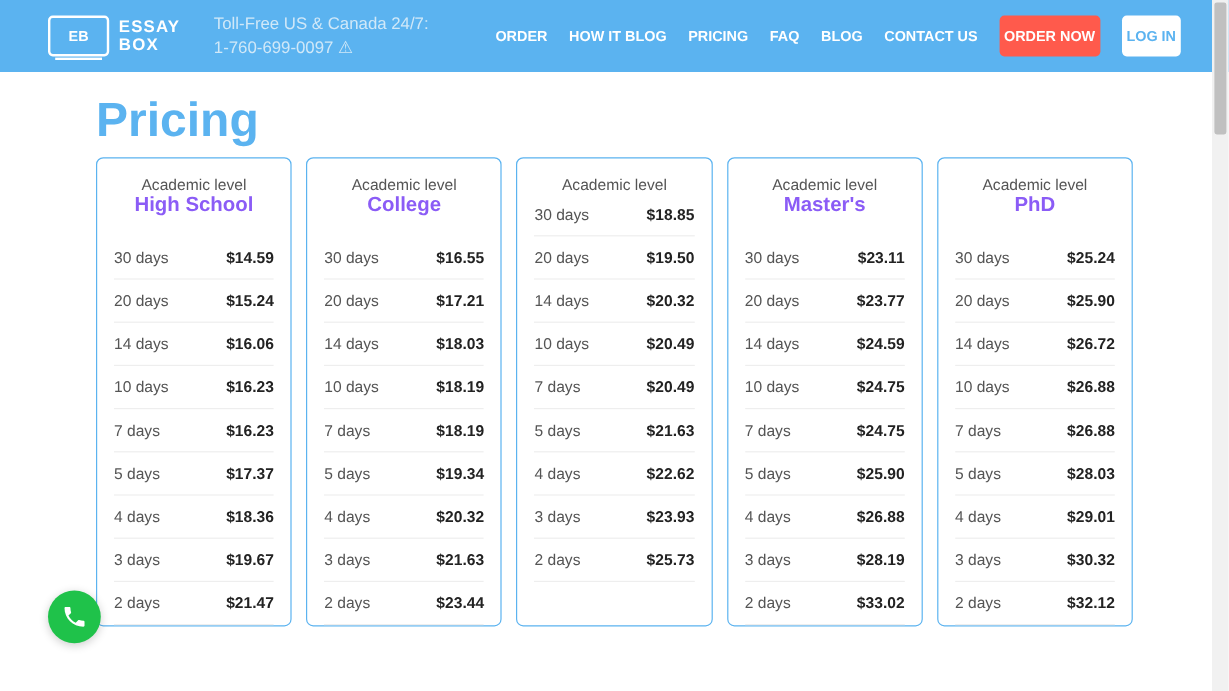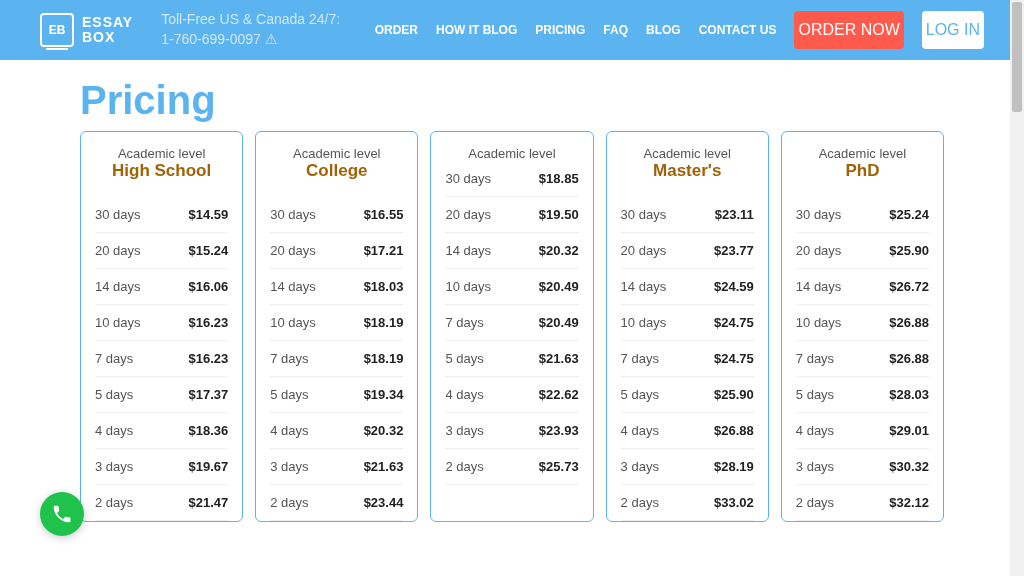--- a/index.html
+++ b/index.html
@@ -1,32 +1,32 @@
 <!DOCTYPE html>
 <html><head>
 <meta charset="utf-8">
 <style>
 *{margin:0;padding:0;box-sizing:border-box;font-family:Arial,Helvetica,sans-serif}
 body{width:1024px;height:576px;overflow:hidden;position:relative;background:#fff}
 .header{background:#5bb3f0;height:60px;display:flex;align-items:center;padding:0 40px;gap:20px}
 .logo{display:flex;align-items:center;gap:8px;color:#fff}
-.logo-icon{width:34px;height:34px;border:2px solid #fff;border-radius:4px;display:flex;align-items:center;justify-content:center;font-size:12px;font-weight:bold;position:relative}
+.logo-icon{width:51px;height:34px;border:2px solid #fff;border-radius:4px;display:flex;align-items:center;justify-content:center;font-size:12px;font-weight:bold;position:relative}
 .logo-icon::after{content:"";position:absolute;bottom:-5px;left:4px;right:4px;height:2px;background:#fff}
 .logo-text{font-size:14px;font-weight:bold;line-height:1.1;letter-spacing:1px}
 .toll{color:#d0e8f8;font-size:14px;line-height:1.4;margin-left:8px}
 .nav{display:flex;gap:18px;margin-left:auto;align-items:center}
 .nav a{color:#fff;font-size:12px;font-weight:bold;text-decoration:none;cursor:pointer}
-.btn{padding:10px 4px;border-radius:4px;font-size:16px;font-weight:normal;cursor:pointer;border:none}
+.btn{padding:10px 4px;border-radius:4px;font-size:12px;font-weight:bold;cursor:pointer;border:none}
 .btn-order{background:#ff5a4c;color:#fff}
 .btn-login{background:#fff;color:#5bb3f0}
 .page-title{color:#5bb3f0;font-size:40px;font-weight:bold;padding:18px 80px 8px}
 .grid{display:flex;gap:12px;padding:0 80px}
 .card{flex:1;border:1px solid #5bb3f0;border-radius:6px;padding:14px 14px 0;min-width:0}
 .card-sub{text-align:center;font-size:13px;color:#555;margin-bottom:0}
-.card-title{text-align:center;font-size:17px;font-weight:bold;color:#a16207;margin-bottom:16px}
+.card-title{text-align:center;font-size:17px;font-weight:bold;color:#8b5cf6;margin-bottom:16px}
 .row{display:flex;justify-content:space-between;align-items:center;padding:10px 0;border-bottom:1px solid #eee;font-size:13px}
 .row .d{color:#555}
 .row .p{font-weight:bold;color:#222}
 .phone-fab{position:absolute;left:40px;bottom:40px;width:44px;height:44px;border-radius:50%;background:#1fc24a;display:flex;align-items:center;justify-content:center;color:#fff;box-shadow:0 2px 8px rgba(0,0,0,.2)}
 .scrollbar{position:absolute;right:0;top:0;width:14px;height:100%;background:#f1f1f1}
 .scrollbar-thumb{position:absolute;right:2px;top:2px;width:10px;height:110px;background:#c0c0c0;border-radius:2px}
 </style>
 </head>
 <body>
 

